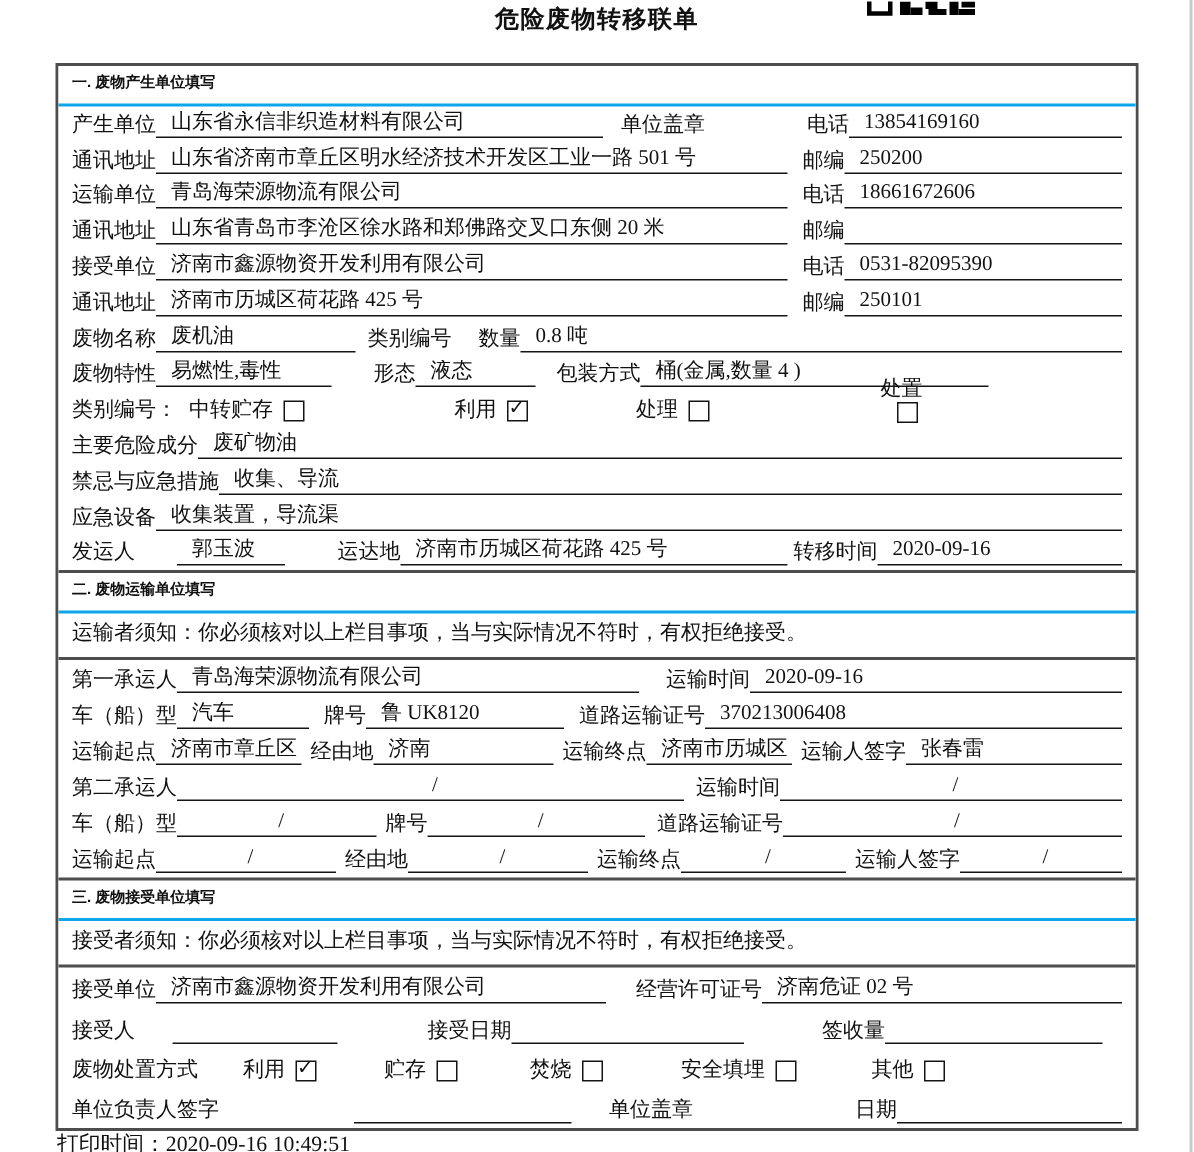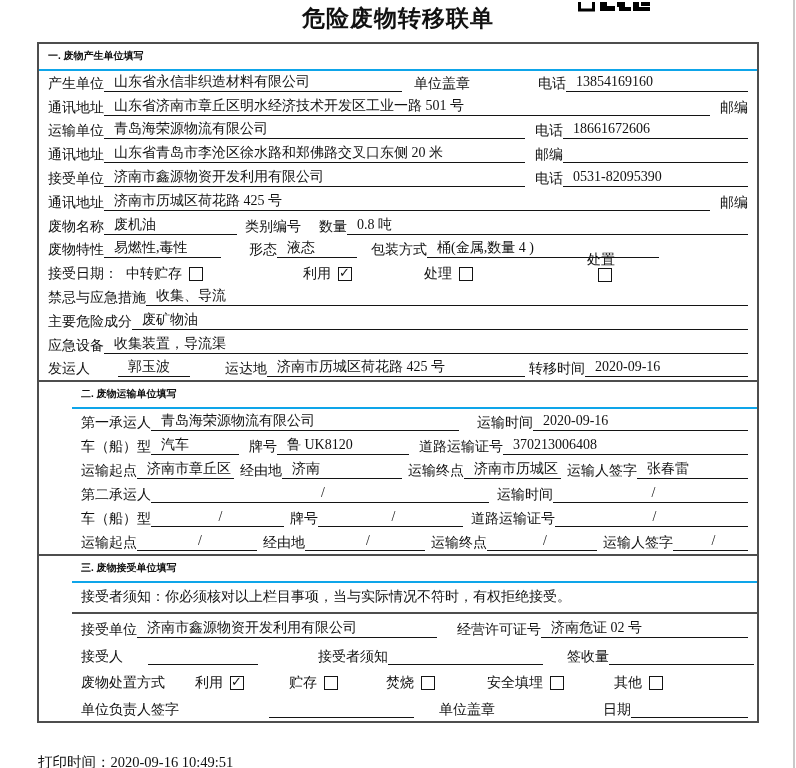--- a/index.html
+++ b/index.html
@@ -2,25 +2,25 @@
 <html><head>
 <meta charset="utf-8">
 <style>
   html,body{margin:0;padding:0;background:#fff;}
   .page{position:relative;width:796px;height:768px;background:#ffffff;overflow:hidden;
         font-family:"Liberation Serif","DejaVu Serif",serif;color:#111;font-size:14px;}
   .edge-line{position:absolute;top:0;right:1px;width:2px;height:100%;background:#c9c9c9;}
   .doc-serial{position:absolute;top:11px;left:38px;font-size:14.5px;white-space:nowrap;}
   .doc-title{position:absolute;top:3px;left:0;width:100%;text-align:center;
              font-family:"Liberation Sans","DejaVu Sans",sans-serif;font-weight:700;
-             font-size:23px;letter-spacing:1px;}
+             font-size:16px;letter-spacing:1px;}
   .qr{position:absolute;top:0;left:578px;}
   .form-box{position:absolute;top:42px;left:37px;width:718px;border:2px solid #4d4d4d;background:#fff;}
   .section{background:#fff;}
-  .section:not(:first-child){border-top:2px solid #4d4d4d;padding-left:33px;}
+  .section:not(:first-child){border-top:2px solid #4d4d4d;}
   .sec-header{font-family:"Liberation Sans","DejaVu Sans",sans-serif;font-weight:700;
               font-size:10px;line-height:18px;padding:3px 9px 4px;border-bottom:2px solid #0ea5e9;}
   .notice{padding:5px 9px 6px;border-bottom:2px solid #4d4d4d;line-height:18px;}
   .row{display:flex;align-items:flex-end;height:23.8px;padding:0 9px 3px;box-sizing:border-box;white-space:nowrap;}
   .sec-transport .row{height:24.2px;}
   .sec-receiver .row{height:26.6px;}
   .lbl{flex:none;line-height:16px;}
   .push{margin-left:auto;}
   .val{flex:none;border-bottom:1px solid #141414;line-height:16px;min-height:17px;
        padding:0 4px 1px 10px;box-sizing:border-box;overflow:hidden;}
@@ -61,20 +61,21 @@
           <span class="lbl">产生单位</span>
           <span class="val" style="width: 298px;">山东省永信非织造材料有限公司</span>
           <span class="lbl" style="margin-left: 12px;">单位盖章</span>
           <span class="lbl push">电话</span>
           <span class="val" style="width: 182px;">13854169160</span>
         </div>
         <div class="row">
           <span class="lbl">通讯地址</span>
           <span class="val grow" style="margin-right: 10px;">山东省济南市章丘区明水经济技术开发区工业一路 501 号</span>
           <span class="lbl">邮编</span>
+          <span class="val" style="width: 185px;">250200</span>
         </div>
         <div class="row">
           <span class="lbl">运输单位</span>
           <span class="val grow" style="margin-right: 10px;">青岛海荣源物流有限公司</span>
           <span class="lbl">电话</span>
           <span class="val" style="width: 185px;">18661672606</span>
         </div>
         <div class="row">
           <span class="lbl">通讯地址</span>
           <span class="val grow" style="margin-right: 10px;">山东省青岛市李沧区徐水路和郑佛路交叉口东侧 20 米</span>
@@ -84,78 +85,80 @@
         <div class="row">
           <span class="lbl">接受单位</span>
           <span class="val grow" style="margin-right: 10px;">济南市鑫源物资开发利用有限公司</span>
           <span class="lbl">电话</span>
           <span class="val" style="width: 185px;">0531-82095390</span>
         </div>
         <div class="row">
           <span class="lbl">通讯地址</span>
           <span class="val grow" style="margin-right: 10px;">济南市历城区荷花路 425 号</span>
           <span class="lbl">邮编</span>
+          <span class="val" style="width: 185px;">250101</span>
         </div>
         <div class="row">
           <span class="lbl">废物名称</span>
           <span class="val" style="width: 133px;">废机油</span>
           <span class="lbl" style="margin-left: 8px;">类别编号</span>
           <span class="lbl" style="margin-left: 18px;">数量</span>
           <span class="val grow">0.8 吨</span>
         </div>
         <div class="row">
           <span class="lbl">废物特性</span>
           <span class="val" style="width: 117px;">易燃性,毒性</span>
           <span class="lbl" style="margin-left: 28px;">形态</span>
           <span class="val" style="width: 80px;">液态</span>
           <span class="lbl" style="margin-left: 14px;">包装方式</span>
           <span class="val" style="width: 232px;">桶(金属,数量 4 )</span>
         </div>
         <div class="row">
-          <span class="lbl">接受日期：</span>
+          <span class="lbl">类别编号：</span>
           <span class="opt" style="margin-left: 8px;">
             <span class="lbl">中转贮存</span>
             <span class="cb"></span>
           </span>
           <span class="opt" style="margin-left: 100px;">
             <span class="lbl">利用</span>
             <span class="cb checked"></span>
           </span>
           <span class="opt" style="margin-left: 72px;">
             <span class="lbl">处理</span>
             <span class="cb"></span>
           </span>
           <span class="opt" style="margin-left: 114px; flex-direction: column;">
             <span class="lbl">处置</span>
             <span class="cb"></span>
           </span>
         </div>
         <div class="row">
+          <span class="lbl">主要危险成分</span>
+          <span class="val grow">废矿物油</span>
+        </div>
+        <div class="row">
           <span class="lbl">禁忌与应急措施</span>
           <span class="val grow">收集、导流</span>
-        </div>
-        <div class="row">
-          <span class="lbl">主要危险成分</span>
-          <span class="val grow">废矿物油</span>
         </div>
         <div class="row">
           <span class="lbl">应急设备</span>
           <span class="val grow">收集装置，导流渠</span>
         </div>
         <div class="row">
           <span class="lbl">发运人</span>
           <span class="val" style="width: 72px; margin-left: 28px;">郭玉波</span>
           <span class="lbl" style="margin-left: 35px;">运达地</span>
           <span class="val" style="width: 258px;">济南市历城区荷花路 425 号</span>
           <span class="lbl" style="margin-left: 4px;">转移时间</span>
           <span class="val grow">2020-09-16</span>
         </div>
       </div>
       <div class="section sec-transport">
         <div class="sec-header">二. 废物运输单位填写</div>
+        <div class="notice">运输者须知：你必须核对以上栏目事项，当与实际情况不符时，有权拒绝接受。</div>
         <div class="row">
           <span class="lbl">第一承运人</span>
           <span class="val" style="width: 308px;">青岛海荣源物流有限公司</span>
           <span class="lbl" style="margin-left: 18px;">运输时间</span>
           <span class="val grow">2020-09-16</span>
         </div>
         <div class="row">
           <span class="lbl">车（船）型</span>
           <span class="val" style="width: 88px;">汽车</span>
           <span class="lbl" style="margin-left: 10px;">牌号</span>
@@ -203,23 +206,23 @@
         <div class="notice">接受者须知：你必须核对以上栏目事项，当与实际情况不符时，有权拒绝接受。</div>
         <div class="row">
           <span class="lbl">接受单位</span>
           <span class="val" style="width: 300px;">济南市鑫源物资开发利用有限公司</span>
           <span class="lbl" style="margin-left: 20px;">经营许可证号</span>
           <span class="val grow">济南危证 02 号</span>
         </div>
         <div class="row">
           <span class="lbl">接受人</span>
           <span class="val" style="width: 110px; margin-left: 25px;"></span>
-          <span class="lbl" style="margin-left: 60px;">接受者须知</span>
+          <span class="lbl" style="margin-left: 60px;">接受日期</span>
           <span class="val" style="width: 155px;"></span>
-          <span class="lbl" style="margin-left: 24px;">签收量</span>
+          <span class="lbl" style="margin-left: 52px;">签收量</span>
           <span class="val" style="width: 145px;"></span>
         </div>
         <div class="row">
           <span class="lbl">废物处置方式</span>
           <span class="opt" style="margin-left: 30px;">
             <span class="lbl">利用</span>
             <span class="cb checked"></span>
           </span>
           <span class="opt" style="margin-left: 45px;">
             <span class="lbl">贮存</span>

